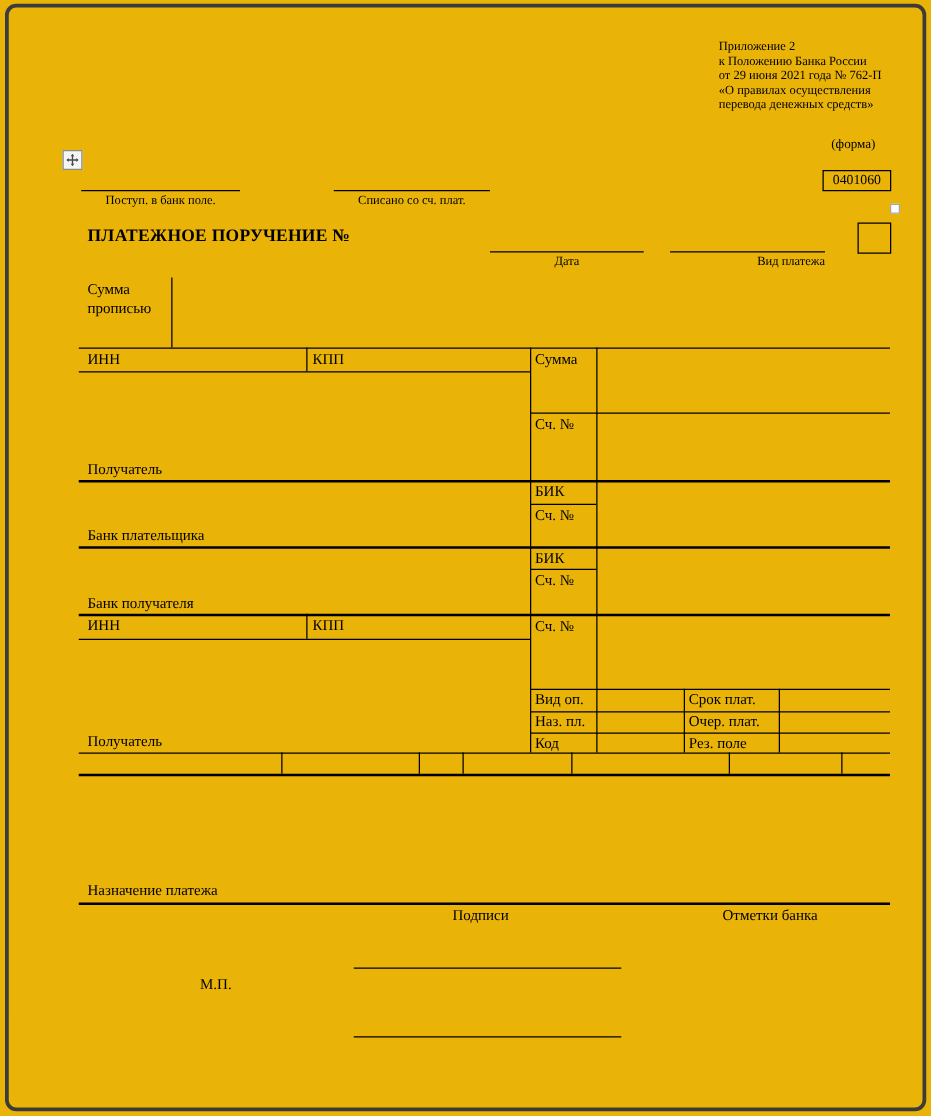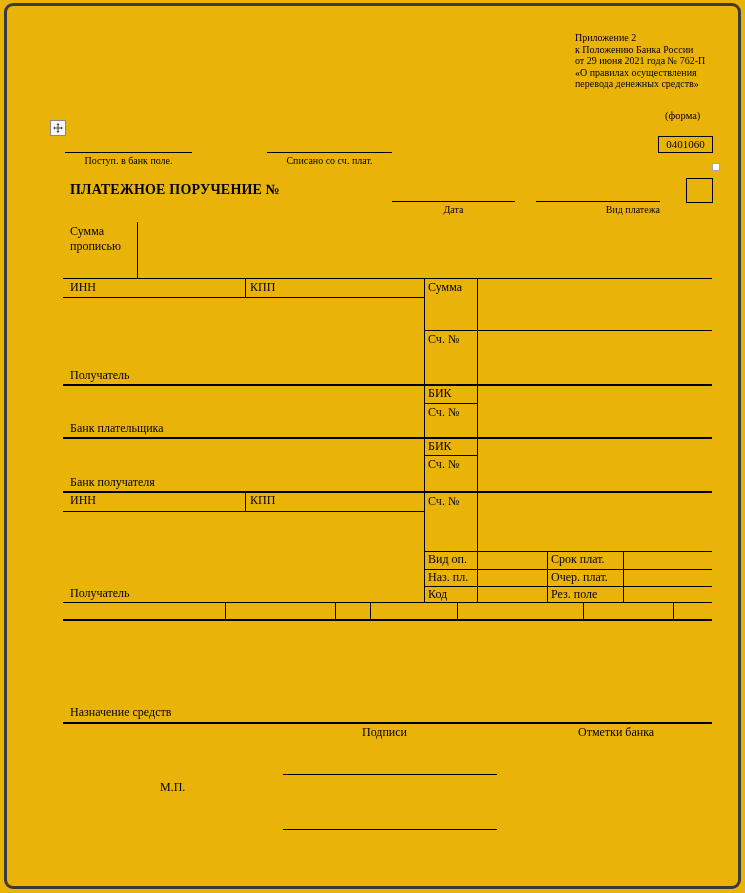--- a/index.html
+++ b/index.html
@@ -110,21 +110,21 @@
   <div class="lbl" style="left:250px;top:494px;">КПП</div>
   <div class="lbl" style="left:428px;top:495px;">Сч. №</div>
   <div class="lbl" style="left:428px;top:553px;">Вид оп.</div>
   <div class="lbl" style="left:551px;top:553px;">Срок плат.</div>
   <div class="lbl" style="left:428px;top:571px;">Наз. пл.</div>
   <div class="lbl" style="left:551px;top:571px;">Очер. плат.</div>
   <div class="lbl" style="left:428px;top:588px;">Код</div>
   <div class="lbl" style="left:551px;top:588px;">Рез. поле</div>
   <div class="lbl" style="left:70px;top:587px;">Получатель</div>
 
-  <div class="lbl" style="left:70px;top:706px;">Назначение средств</div>
+  <div class="lbl" style="left:70px;top:706px;">Назначение платежа</div>
   <div class="h2" style="left:63px;top:722px;width:649px;"></div>
 
   <div class="lbl" style="left:362px;top:726px;">Подписи</div>
   <div class="lbl" style="left:578px;top:726px;">Отметки банка</div>
   <div class="lbl" style="left:160px;top:781px;">М.П.</div>
   <div class="h" style="left:283px;top:774px;width:214px;"></div>
   <div class="h" style="left:283px;top:829px;width:214px;"></div>
 </div>
 
 </body></html>

